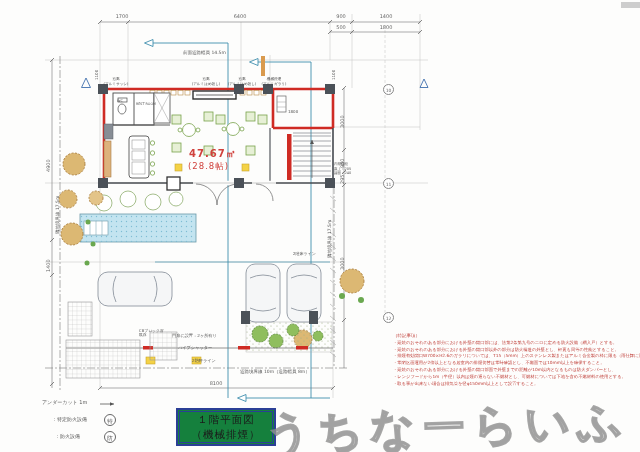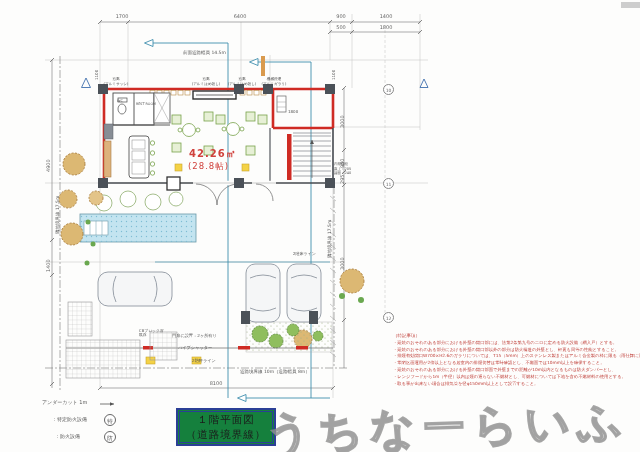--- a/index.html
+++ b/index.html
@@ -342,21 +342,21 @@
     <span>窓高</span><br>
     <span>(アルミはめ殺し)</span>
   </div>
   <div class="winlbl" style="left:254px;top:77px;width:40px;">
     <span>機械排煙</span><br>
     <span>(アルミガラリ)</span>
   </div>
 
   <div class="lbl" style="left:117px;top:100px;font-size:3.5px;">WC</div>
   <div class="lbl" style="left:136px;top:103px;font-size:3.3px;">REST ROOM</div>
-  <div class="area1" style="left:189px;top:147px;">42.26㎡</div>
+  <div class="area1" style="left:189px;top:147px;">47.67㎡</div>
   <div class="area2" style="left:188px;top:161px;">(28.8帖)</div>
   <div class="lbl tiny" style="left:288px;top:110px;">1800</div>
   <div class="stair-note">
     <div>内部階段</div>
     <div>蹴上：205</div>
     <div>踏面：240</div>
   </div>
 
   <div class="lbl" style="left:293px;top:252px;font-size:4px;">2階床ライン</div>
   <div class="lbl" style="left:172px;top:334px;font-size:4.2px;">門扉に設置：2ヶ所有り</div>
@@ -380,20 +380,20 @@
     <div>・排煙有効開口W700×H2.6のガラリについては、T15（5mm）上のステンレス製またはアルミ合金製の枠に限る（雨仕舞に注意）。</div>
     <div>・常閉区画運用が2倍以上となる居室内の排煙切替は常時確認とし、不燃面では10mm以上を確保すること。</div>
     <div>・延焼のおそれのある部分における外壁の開口部面で外壁までの距離が10m以内となるものは防火ダンパーとし、</div>
     <div>・レンジフードから1m（半径）以内は煙の通らない不燃材とし、可燃材については下地を含め不燃材料の使用とする。</div>
     <div>・取る事が出来ない場合は排気管を径φ150mm以上として設置すること。</div>
   </div>
 
   <div id="title-box">
     <div class="inner">
       <span>１階平面図</span>
-      <span>（道路境界線）</span>
+      <span>（機械排煙）</span>
     </div>
   </div>
 
   <div id="watermark">うちなーらいふ</div>
 
   <div class="artifact"></div>
 </div>
 
 </body></html>

